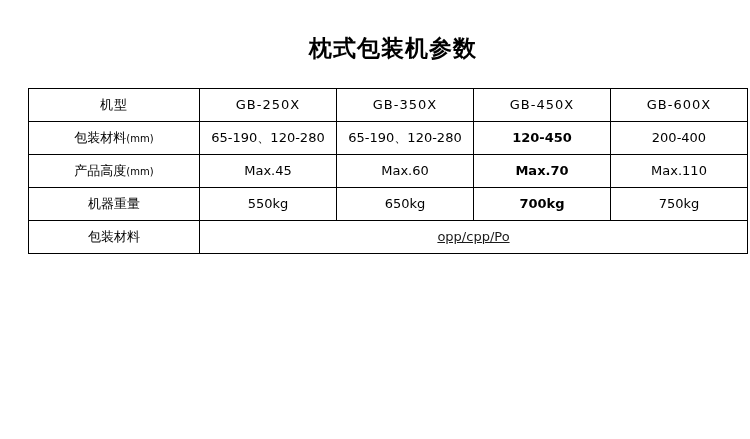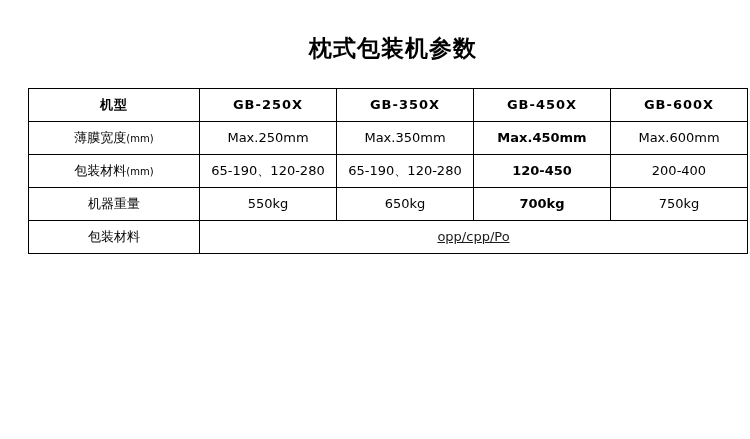--- a/index.html
+++ b/index.html
@@ -45,21 +45,21 @@
     border: 1px solid #000000;
     text-align: center;
     vertical-align: middle;
     font-size: 13px;
     font-family: "DejaVu Sans", "Liberation Sans", sans-serif;
     padding: 3px 2px;
     height: 26px;
     line-height: 1.35;
   }
   table.spec th {
-    font-weight: bold;
+    font-weight: normal;
   }
   .col-label { width: 166px; }
   .col-val { width: 132px; }
 
   .lbl {
     font-size: 14px;
     font-family: "DejaVu Sans", "Liberation Sans", sans-serif;
   }
   .lbl .unit {
     font-size: 10px;
@@ -100,32 +100,32 @@
         <tr>
           <th class="col-label lbl model-head">机型</th>
           <th class="col-val model-head">GB-250X</th>
           <th class="col-val model-head">GB-350X</th>
           <th class="col-val model-head">GB-450X</th>
           <th class="col-val model-head">GB-600X</th>
         </tr>
       </thead>
       <tbody id="spec-body">
           <tr>
-            <td class="col-label lbl"><span>薄膜宽度</span><span class="unit">(mm)</span></td>
-            <td class="col-val val">Max.250mm</td>
-            <td class="col-val val">Max.350mm</td>
-            <td class="col-val val bold">Max.450mm</td>
-            <td class="col-val val">Max.600mm</td>
-          </tr>
-          <tr>
             <td class="col-label lbl"><span>包装材料</span><span class="unit">(mm)</span></td>
             <td class="col-val val">65-190、120-280</td>
             <td class="col-val val">65-190、120-280</td>
             <td class="col-val val bold">120-450</td>
             <td class="col-val val">200-400</td>
+          </tr>
+          <tr>
+            <td class="col-label lbl"><span>产品高度</span><span class="unit">(mm)</span></td>
+            <td class="col-val val">Max.45</td>
+            <td class="col-val val">Max.60</td>
+            <td class="col-val val bold">Max.70</td>
+            <td class="col-val val">Max.110</td>
           </tr>
           <tr>
             <td class="col-label lbl"><span>机器重量</span></td>
             <td class="col-val val">550kg</td>
             <td class="col-val val">650kg</td>
             <td class="col-val val bold">700kg</td>
             <td class="col-val val">750kg</td>
           </tr>
         </tbody>
       <tfoot>

